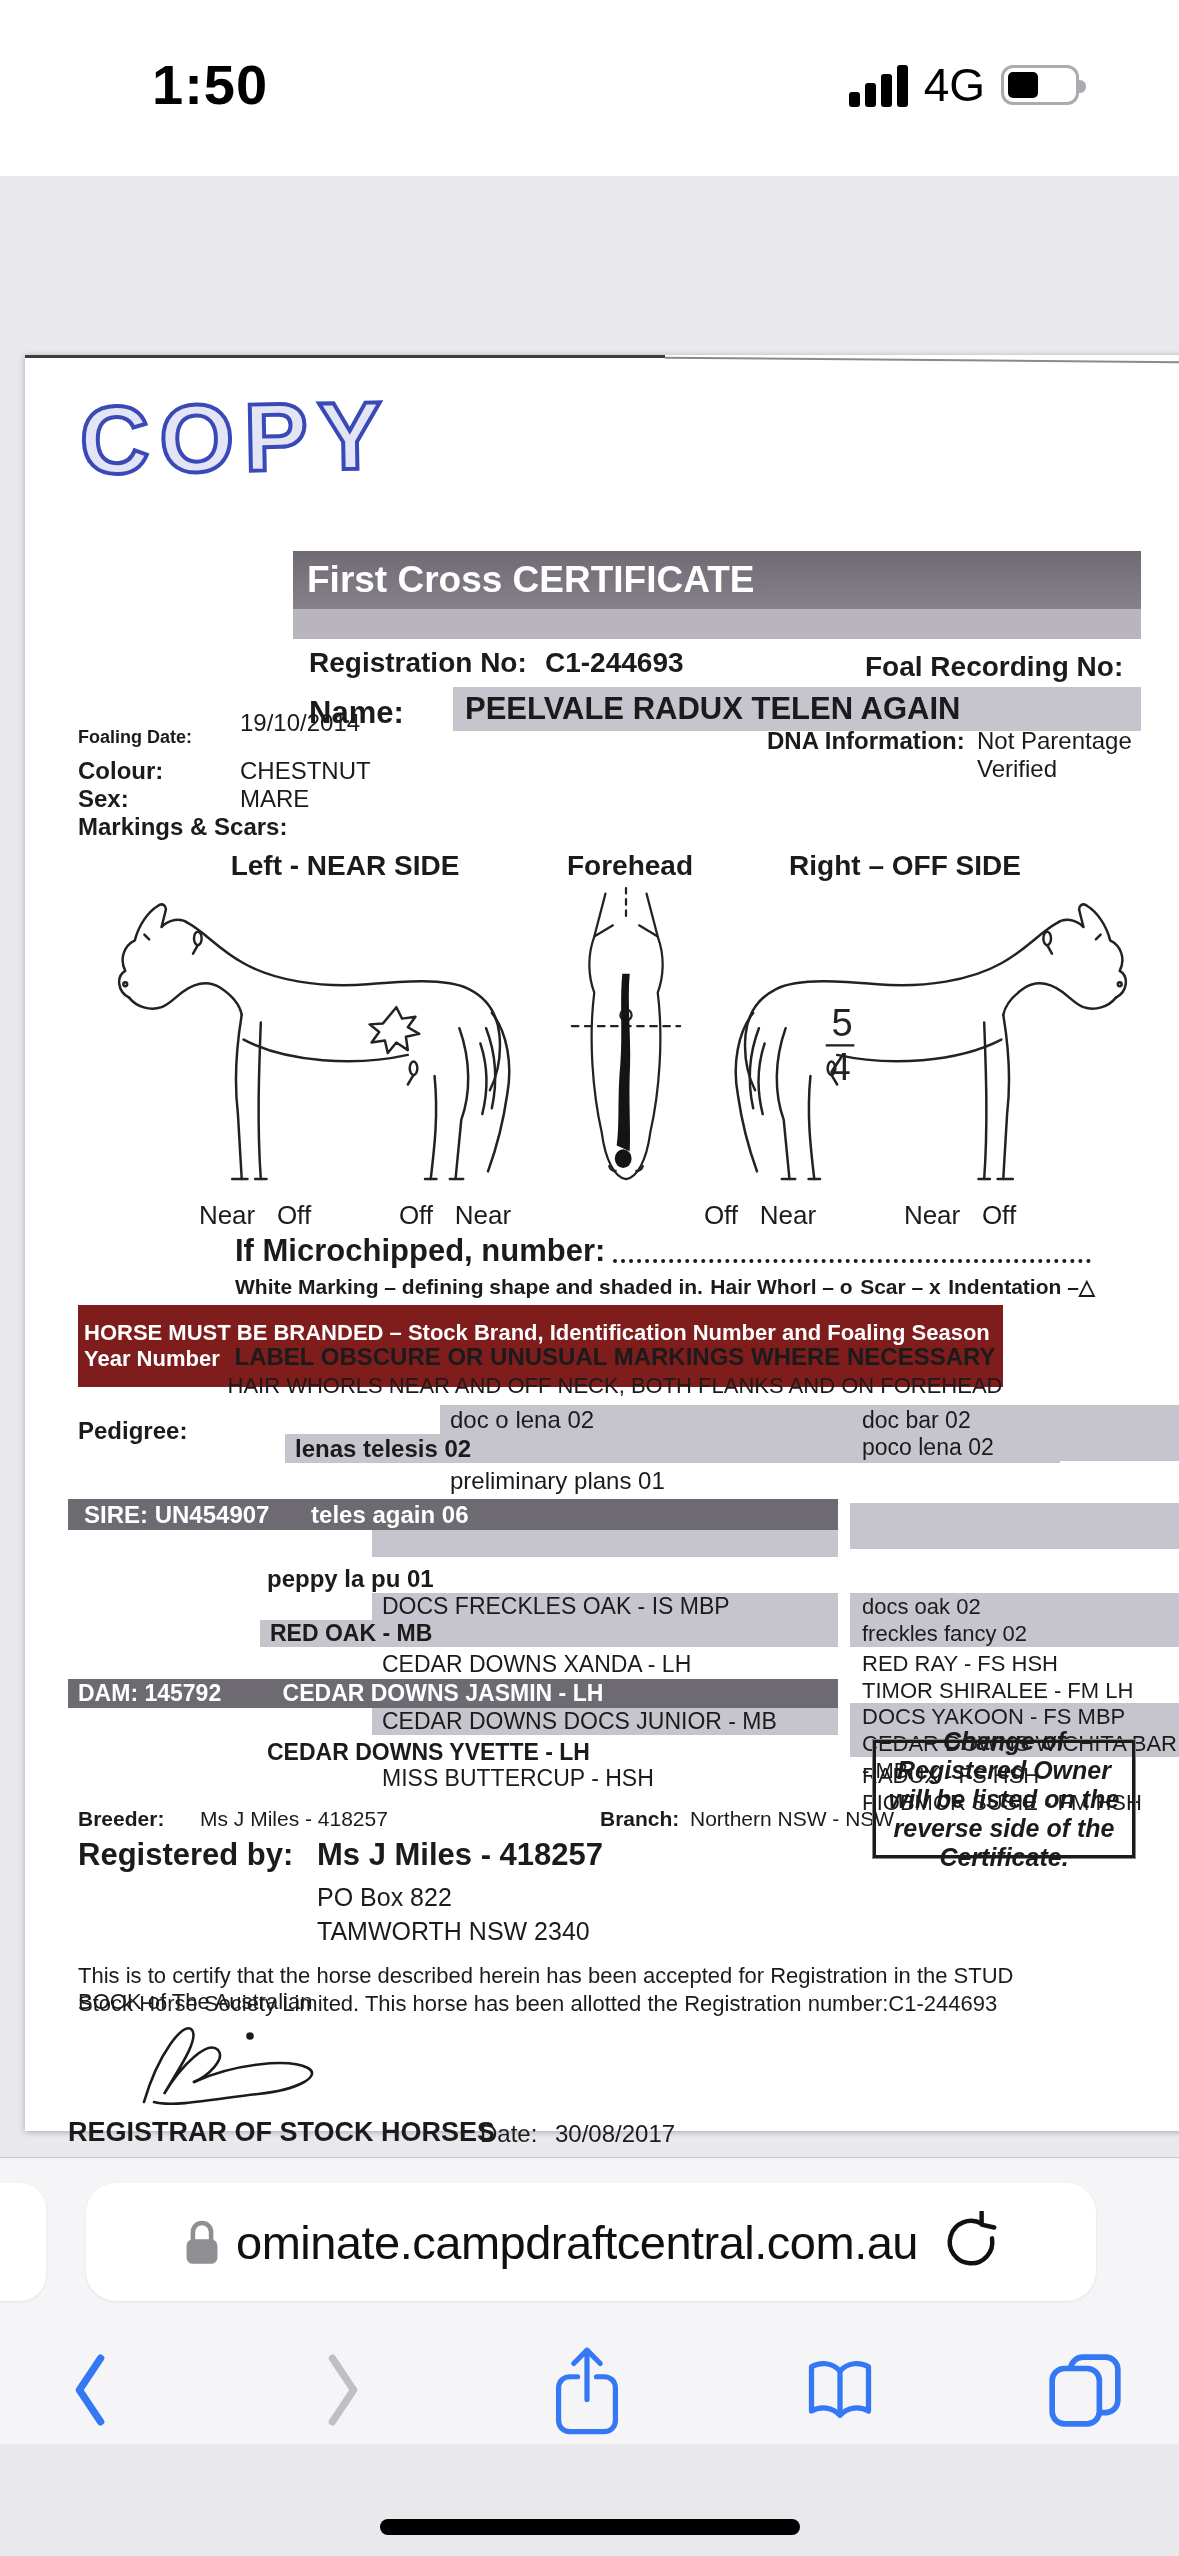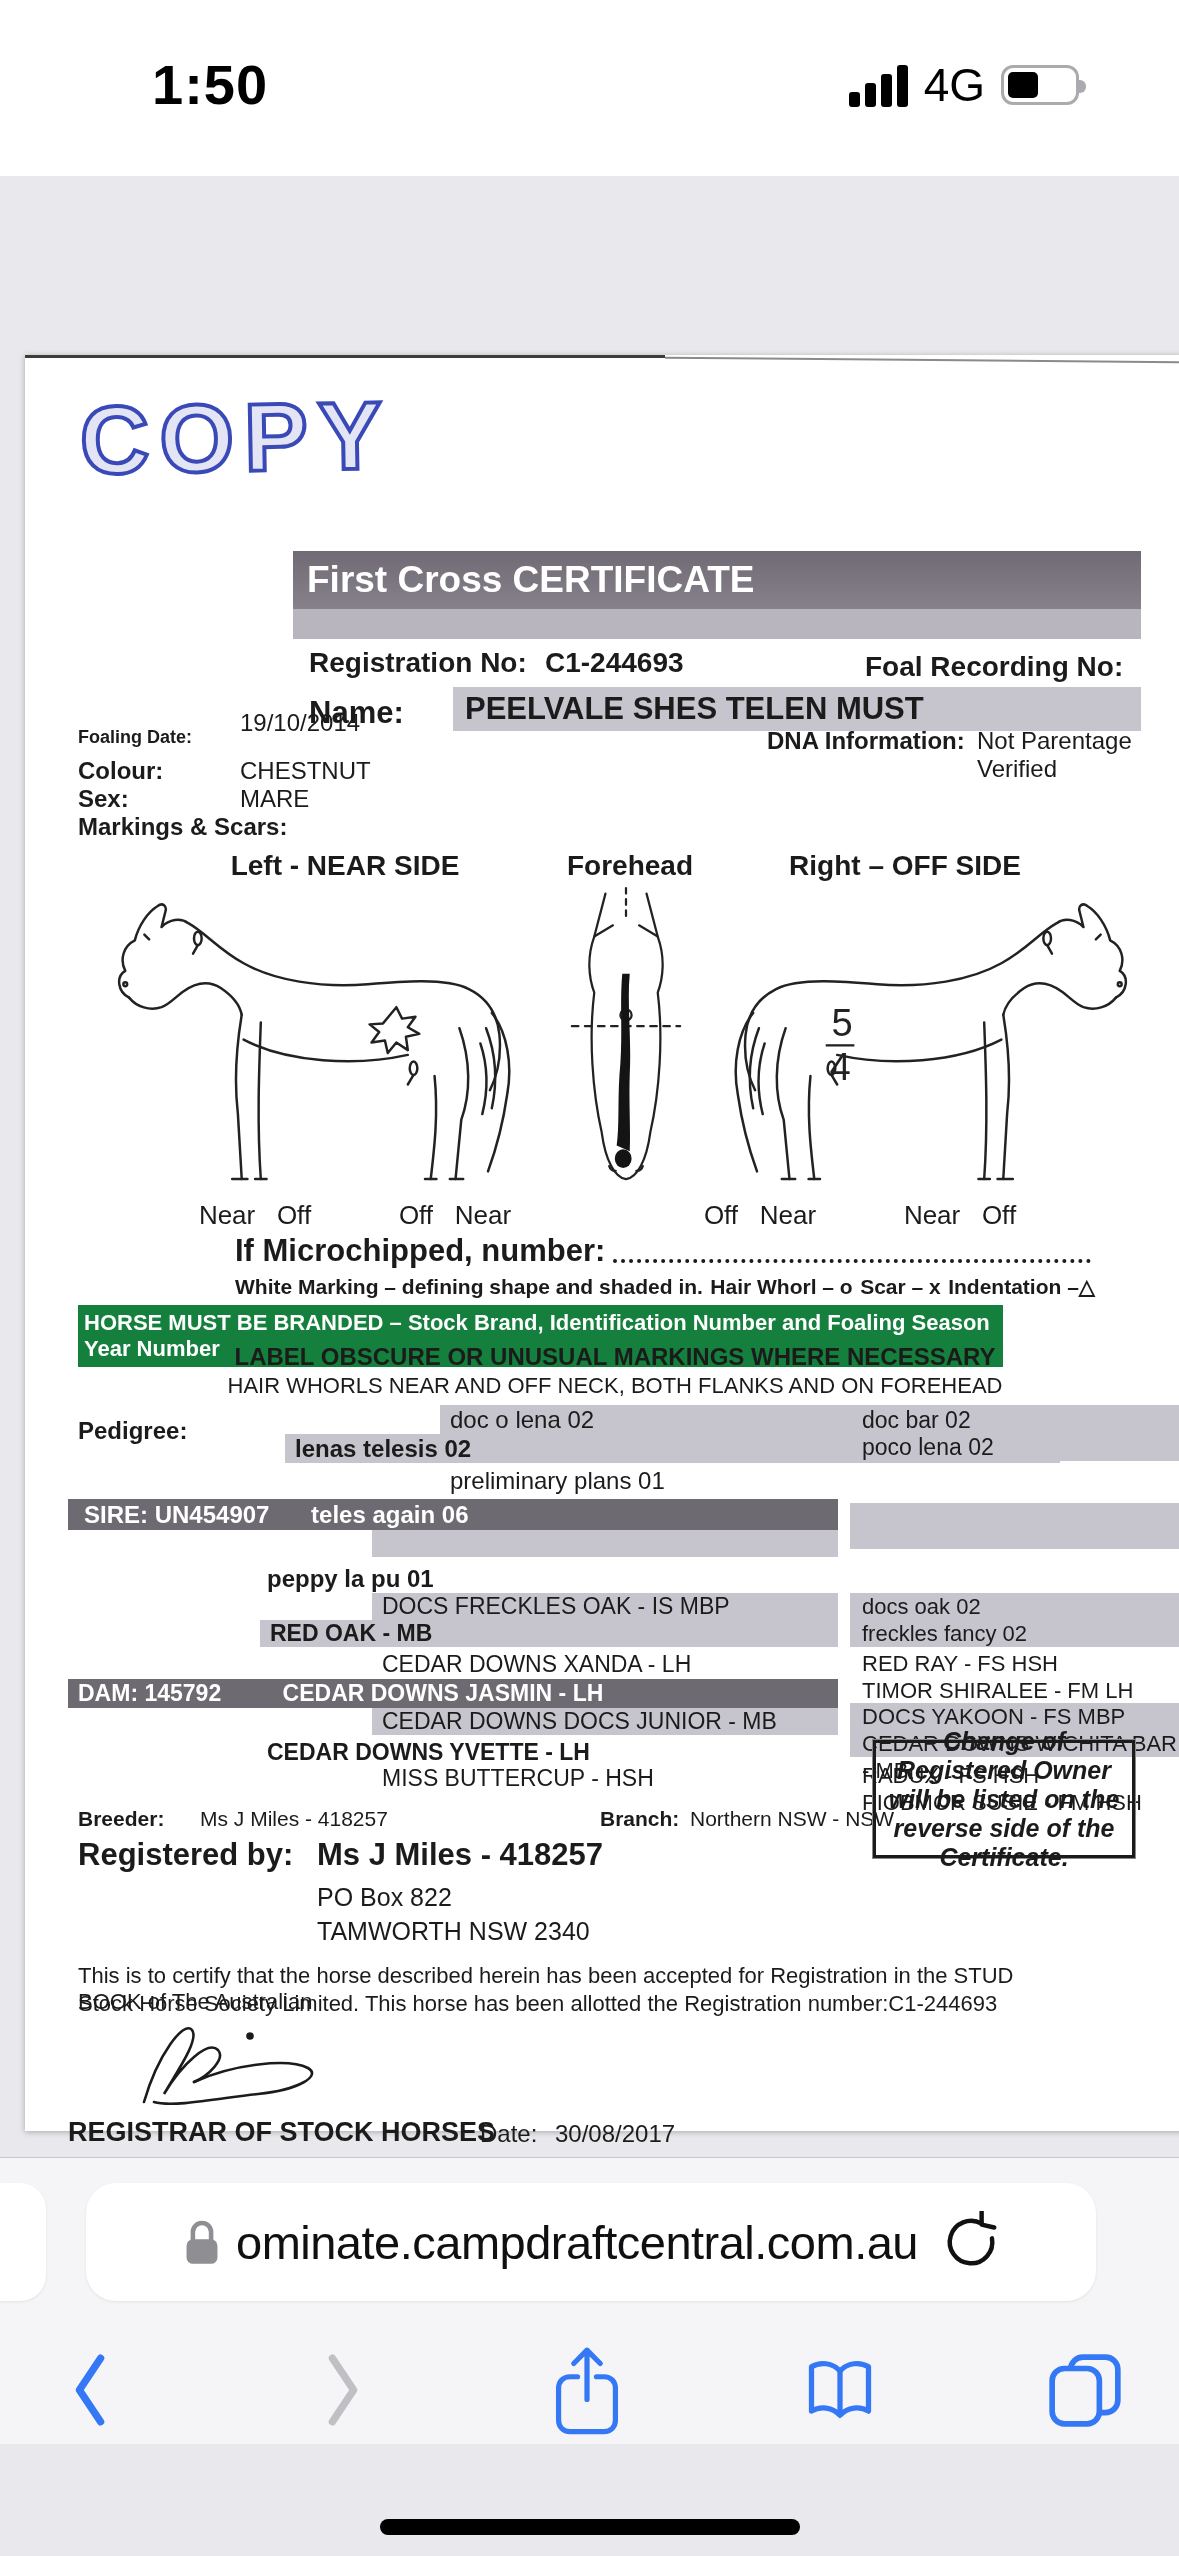--- a/index.html
+++ b/index.html
@@ -68,21 +68,21 @@
   <div class="stamp">COPY</div>
 
   <div class="title-bar">First Cross CERTIFICATE</div>
   <div class="title-bar2"></div>
 
   <div class="abs b" style="left:284px;top:292px;font-size:28px">Registration No:</div>
   <div class="abs b" style="left:520px;top:292px;font-size:28px">C1-244693</div>
   <div class="abs b" style="left:840px;top:296px;font-size:28px">Foal Recording No:</div>
 
   <div class="abs b" style="left:284px;top:340px;font-size:31px">Name:</div>
-  <div class="abs gbar b" style="left:428px;top:332px;width:688px;height:44px;font-size:31px;line-height:44px;padding-left:12px">PEELVALE SHES TELEN MUST</div>
+  <div class="abs gbar b" style="left:428px;top:332px;width:688px;height:44px;font-size:31px;line-height:44px;padding-left:12px">PEELVALE RADUX TELEN AGAIN</div>
 
   <div class="abs b" style="left:53px;top:372px;font-size:18px">Foaling Date:</div>
   <div class="abs" style="left:215px;top:354px;font-size:24px">19/10/2014</div>
   <div class="abs b" style="left:53px;top:402px;font-size:24px">Colour:</div>
   <div class="abs" style="left:215px;top:402px;font-size:24px">CHESTNUT</div>
   <div class="abs b" style="left:53px;top:430px;font-size:24px">Sex:</div>
   <div class="abs" style="left:215px;top:430px;font-size:24px">MARE</div>
   <div class="abs b" style="left:53px;top:458px;font-size:24px">Markings &amp; Scars:</div>
   <div class="abs b" style="left:742px;top:372px;font-size:24px">DNA Information:</div>
   <div class="abs" style="left:952px;top:372px;font-size:24px">Not Parentage Verified</div>
@@ -168,21 +168,21 @@
   <div class="abs" style="left:210px;top:878px;width:860px;display:flex;align-items:flex-end">
     <span class="b" style="font-size:31px">If Microchipped, number:</span>
     <span class="dotlead"></span>
   </div>
   <div class="abs" style="left:210px;top:920px;width:860px;display:flex;justify-content:space-between;font-size:21px">
     <span class="b">White Marking – defining shape and shaded in.</span>
     <span class="b">Hair Whorl – o</span>
     <span class="b">Scar – x</span>
     <span class="b">Indentation –△</span>
   </div>
-  <div class="abs" style="left:53px;top:950px;width:925px;background:#15803d;color:#fff;font-size:22px;font-weight:700;padding:5px 6px">HORSE MUST BE BRANDED – Stock Brand, Identification Number and Foaling Season Year Number</div>
+  <div class="abs" style="left:53px;top:950px;width:925px;background:#7f1d1d;color:#fff;font-size:22px;font-weight:700;padding:15px 6px">HORSE MUST BE BRANDED – Stock Brand, Identification Number and Foaling Season Year Number</div>
   <div class="abs b" style="left:100px;top:988px;width:980px;text-align:center;font-size:24px">LABEL OBSCURE OR UNUSUAL MARKINGS WHERE NECESSARY</div>
   <div class="abs" style="left:100px;top:1018px;width:980px;text-align:center;font-size:22px">HAIR WHORLS NEAR AND OFF NECK, BOTH FLANKS AND ON FOREHEAD</div>
 
   <div class="abs b" style="left:53px;top:1062px;font-size:24px">Pedigree:</div>
 
   <div class="abs gbar" style="left:415px;top:1050px;width:620px;height:29px;font-size:24px;line-height:29px;padding-left:10px">doc o lena 02</div>
   <div class="abs gbar b" style="left:260px;top:1079px;width:775px;height:29px;font-size:24px;line-height:29px;padding-left:10px">lenas telesis 02</div>
   <div class="abs" style="left:425px;top:1112px;font-size:24px">preliminary plans 01</div>
   <div class="abs darkbar" style="left:43px;top:1144px;width:770px;height:31px;font-size:24px;line-height:31px">
     <span class="b" style="padding-left:16px">SIRE: UN454907</span>

